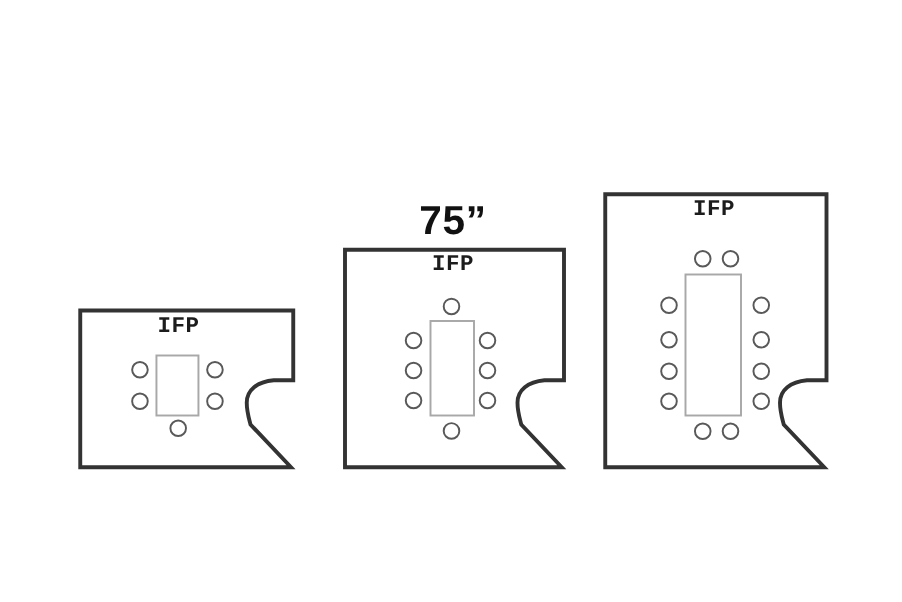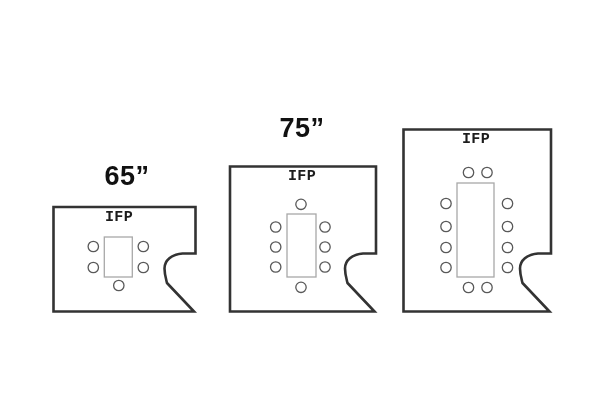--- a/index.html
+++ b/index.html
@@ -16,21 +16,21 @@
     position: absolute;
     transform: translateX(-50%);
     font-weight: 700;
     font-size: 27px;
     line-height: 1.15;
     color: #111111;
     letter-spacing: 0.5px;
     white-space: nowrap;
   }
   #title-65 { left: 127px; top: 161px; }
-  #title-75 { left: 302px; top: 113px; }
+  #title-75 { left: 302px; top: 132px; }
   #title-86 { left: 476px; top: 88px;  }
   .ifp-label {
     position: absolute;
     transform: translateX(-50%);
     font-weight: 700;
     font-size: 15px;
     line-height: 1.1;
     color: #1c1c1c;
     letter-spacing: 0.3px;
     white-space: nowrap;
@@ -71,19 +71,18 @@
       <circle cx="507.5" cy="203.5" r="5.2" fill="#ffffff" stroke="#595959" stroke-width="1.3"></circle>
       <circle cx="507.5" cy="226.5" r="5.2" fill="#ffffff" stroke="#595959" stroke-width="1.3"></circle>
       <circle cx="507.5" cy="247.5" r="5.2" fill="#ffffff" stroke="#595959" stroke-width="1.3"></circle>
       <circle cx="507.5" cy="267.5" r="5.2" fill="#ffffff" stroke="#595959" stroke-width="1.3"></circle>
       <circle cx="468.5" cy="172.5" r="5.2" fill="#ffffff" stroke="#595959" stroke-width="1.3"></circle>
       <circle cx="487" cy="172.5" r="5.2" fill="#ffffff" stroke="#595959" stroke-width="1.3"></circle>
       <circle cx="468.5" cy="287.5" r="5.2" fill="#ffffff" stroke="#595959" stroke-width="1.3"></circle>
       <circle cx="487" cy="287.5" r="5.2" fill="#ffffff" stroke="#595959" stroke-width="1.3"></circle>
     </svg>
 
-  <div class="room-title" id="title-65">65”</div>
   <div class="room-title" id="title-75">75”</div>
 
   <div class="ifp-label" id="ifp-65">IFP</div>
   <div class="ifp-label" id="ifp-75">IFP</div>
   <div class="ifp-label" id="ifp-86">IFP</div>
 </div>
 
 </body></html>

